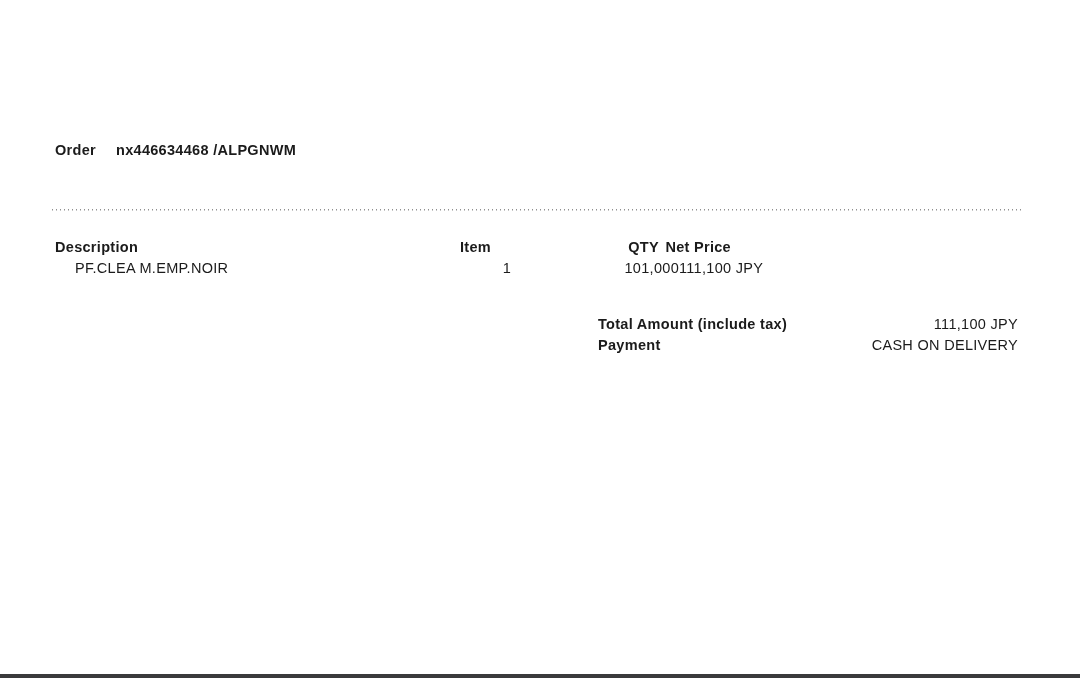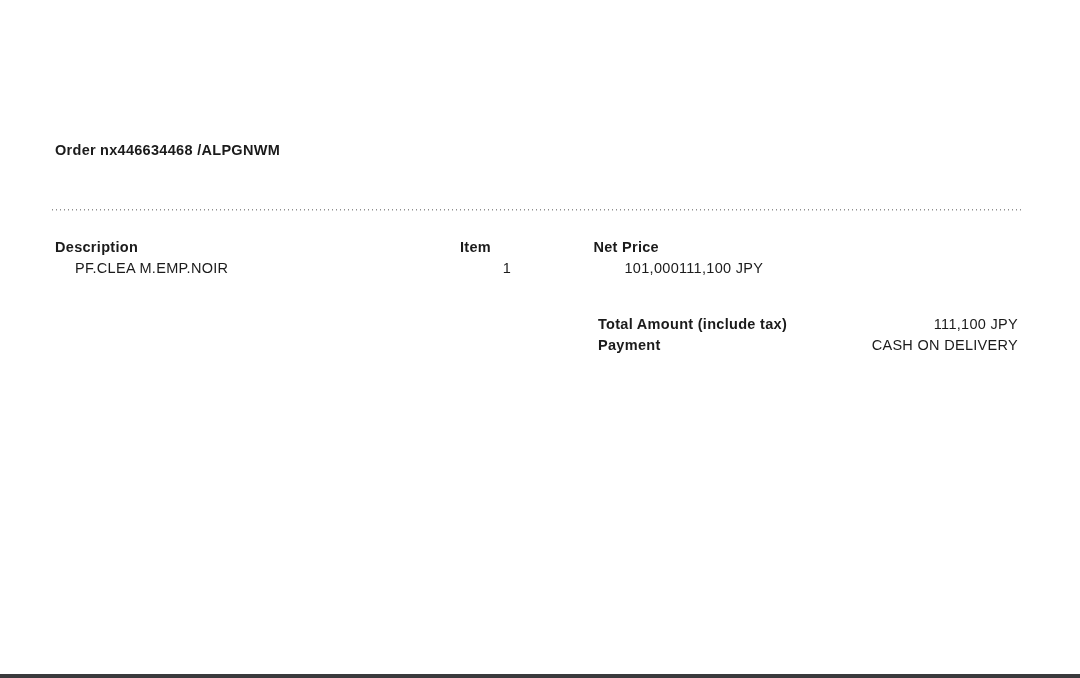--- a/index.html
+++ b/index.html
@@ -26,21 +26,21 @@
     left: 55px;
     right: 60px;
     top: 141px;
     display: flex;
     justify-content: space-between;
     align-items: flex-start;
   }
   .meta-block { line-height: 18px; white-space: nowrap; }
   .meta-block.right { text-align: right; }
   .meta-line { font-weight: 700; }
-  .meta-line .val-gap-lg { margin-left: 4px; }
+  .meta-line .val-gap-lg { margin-left: 20px; }
   .meta-line .val-gap-md { margin-left: 16px; }
   .meta-line .val-gap-sm { margin-left: 9px; }
 
   
   .divider {
     position: absolute;
     left: 52px;
     right: 58px;
     top: 209px;
     height: 2px;
@@ -112,20 +112,21 @@
       </div>
     </div>
   </div>
 
   <div class="divider"></div>
 
   <div class="items-table">
     <div class="tr">
       <div class="cell th c-left">Description</div>
       <div class="cell th c-center">Item</div>
+      <div class="cell th c-center">QTY</div>
       <div class="cell th c-center">Net Price</div>
     </div>
     <div class="tr">
       <div class="cell td c-left">PF.CLEA M.EMP.NOIR</div>
       <div class="cell td c-center">1</div>
       <div class="cell td c-center">101,000</div>
       <div class="cell td c-right">111,100 JPY</div>
     </div>
   </div>
 

